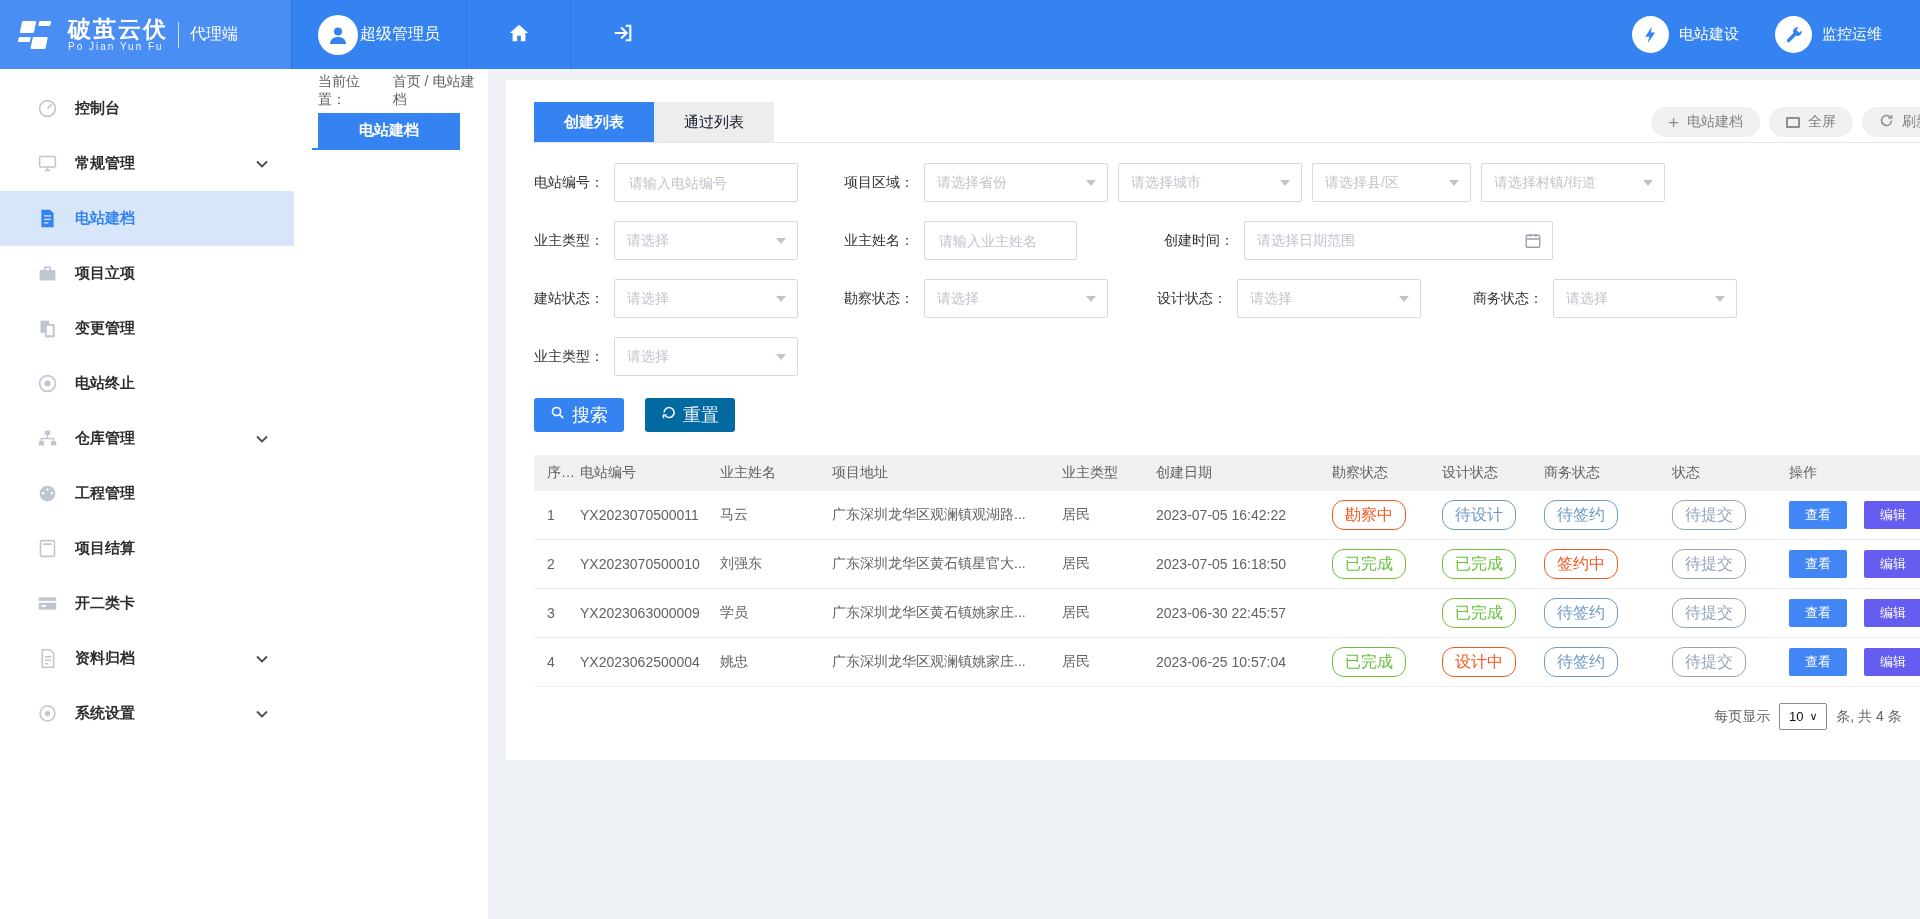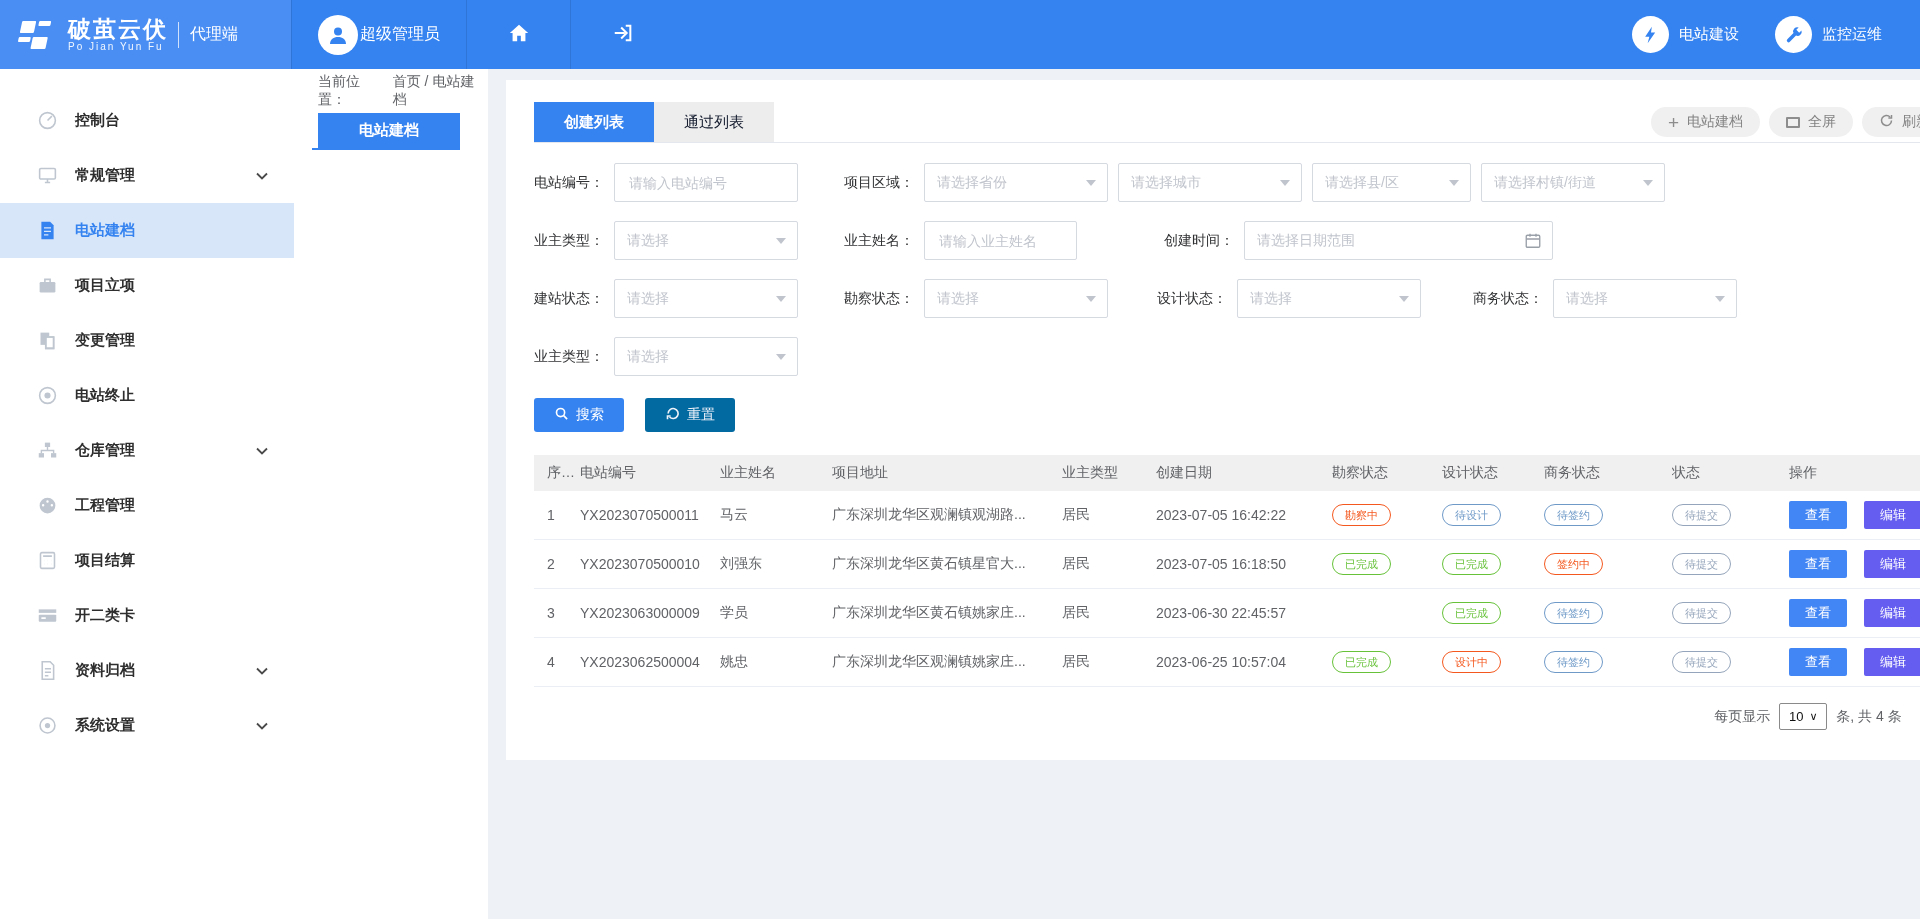--- a/index.html
+++ b/index.html
@@ -20,21 +20,21 @@
   .user-sec{padding:0 26px;gap:2px}
   .avatar{width:40px;height:40px;border-radius:50%;background:#fff;display:flex;align-items:center;justify-content:center}
   .username{font-size:16px}
   .home-sec,.exit-sec{width:104px}
   .hdr-right{margin-left:auto;display:flex;align-items:center;gap:36px;padding-right:38px}
   .quick{display:flex;align-items:center;gap:10px;font-size:15px;cursor:pointer}
   .quick-circle{width:37px;height:37px;border-radius:50%;background:#fff;display:flex;align-items:center;justify-content:center}
 
   
   .layout{display:flex;height:850px}
-  .sidebar{width:294px;background:#fff;padding-top:24px;flex:none}
+  .sidebar{width:294px;background:#fff;padding-top:12px;flex:none}
   .menu-item{height:55px;display:flex;align-items:center;padding:0 26px 0 36px;cursor:pointer}
   .menu-icon{width:22px;height:22px;margin-right:17px;display:flex;align-items:center;justify-content:center;flex:none}
   .menu-label{font-size:15px;font-weight:bold;color:#2e2e2e}
   .menu-item.active{background:#d8e6f9}
   .menu-item.active .menu-label{color:#3583f0}
   .menu-chevron{margin-left:auto;display:flex}
 
   .main{flex:1;display:flex;flex-direction:row;min-width:0}
   .topstrip{background:#fff}
   .breadcrumb{height:44px;display:flex;align-items:center;padding-left:24px;font-size:14px;color:#606266;gap:5px}
@@ -66,34 +66,34 @@
         padding:0 12px;position:relative;background:#fff;flex:none;margin-left:10px;cursor:text}
   .ctrl input{border:none;outline:none;width:100%;font-size:14px;color:#333;font-family:inherit;background:transparent}
   .ctrl input::placeholder{color:#c0c4cc}
   .ph{font-size:14px;color:#c0c4cc;white-space:nowrap;overflow:hidden}
   .select{padding-right:30px;cursor:pointer}
   .tri{position:absolute;right:11px;top:16px;width:0;height:0;border:5px solid transparent;border-top:6px solid #c0c4cc}
   .cw184{width:184px}.cw159{width:159px}.cw153{width:153px}.cw309{width:309px}
   .cal{position:absolute;right:10px;top:9px}
 
   .btn-row{display:flex;gap:21px;margin-top:22px}
-  .btn{height:34px;width:90px;border:none;border-radius:3px;font-size:14px;color:#fff;display:flex;
-       align-items:center;justify-content:center;gap:7px;cursor:pointer;font-family:Liberation Serif, serif}
+  .btn{height:34px;width:90px;border:none;border-radius:3px;font-size:18px;color:#fff;display:flex;
+       align-items:center;justify-content:center;gap:7px;cursor:pointer;font-family:Liberation Mono, monospace}
   .btn-search{background:#3583f0}
   .btn-reset{background:#0369a1;color:#eef2f9}
 
   
   .table{margin-top:23px}
   .t-head{display:flex;height:36px;align-items:center;background:#f0f0f0;color:#606266;font-size:14px}
   .t-row{display:flex;height:49px;align-items:center;border-bottom:1px solid #ebeef5;font-size:14px;color:#606266}
   .c-seq{width:46px;padding-left:13px}.c-code{width:140px}.c-owner{width:112px}.c-addr{width:230px}
   .c-type{width:94px}.c-date{width:176px}.c-survey{width:110px}.c-design{width:102px}.c-biz{width:128px}
   .c-status{width:117px}.c-ops{flex:1}
   .cell{white-space:nowrap;overflow:hidden;text-overflow:ellipsis;padding-right:8px}
-  .badge{display:inline-block;padding:3px 12px;border-radius:12px;font-size:11px;border:1px solid;background:#fff;line-height:1.35}
+  .badge{display:inline-block;padding:3px 12px;border-radius:12px;font-size:16px;border:1px solid;background:#fff;line-height:1.35}
   .b-orange{color:#f4581e;border-color:#f4581e}
   .b-green{color:#67c23a;border-color:#67c23a}
   .b-blue{color:#6f9ac8;border-color:#6f9ac8}
   .b-gray{color:#95a5bb;border-color:#95a5bb}
   .ops{display:flex;gap:17px}
   .op{width:58px;height:28px;border:none;border-radius:2px;color:#fff;font-size:13px;cursor:pointer;font-family:inherit}
   .op-view{background:#4285f4}
   .op-edit,.op-void{background:#655df0}
 
   

